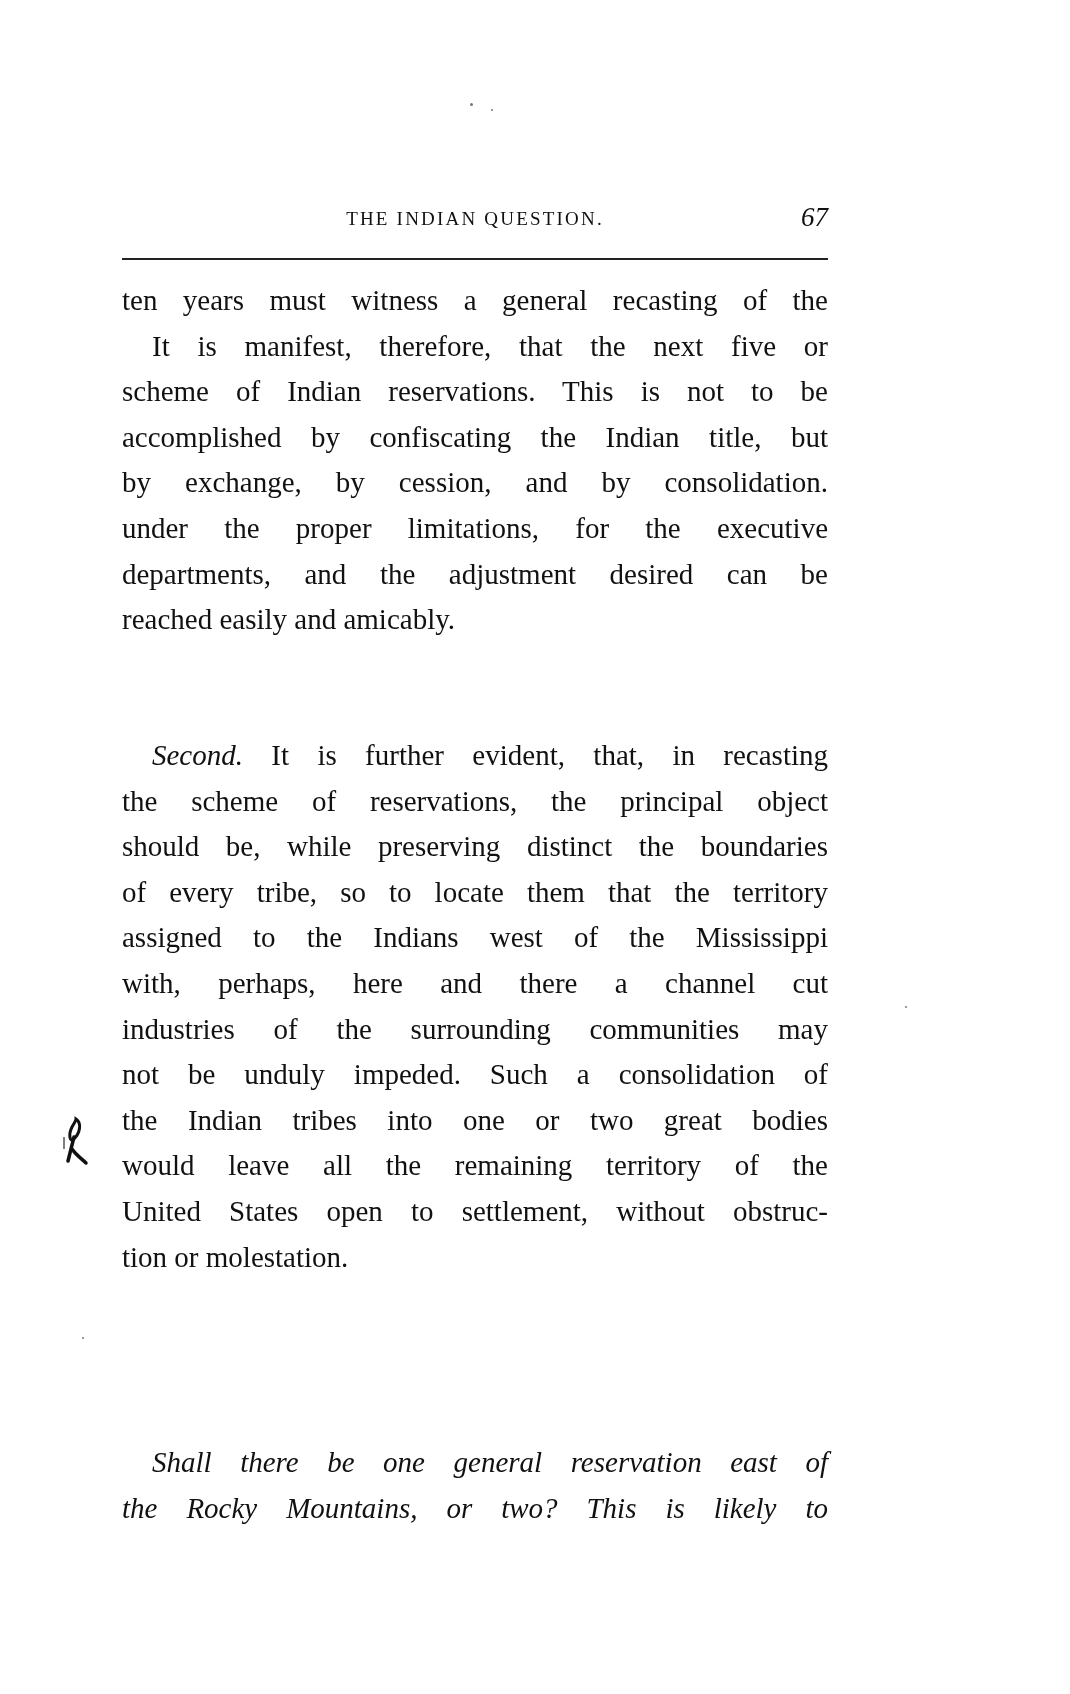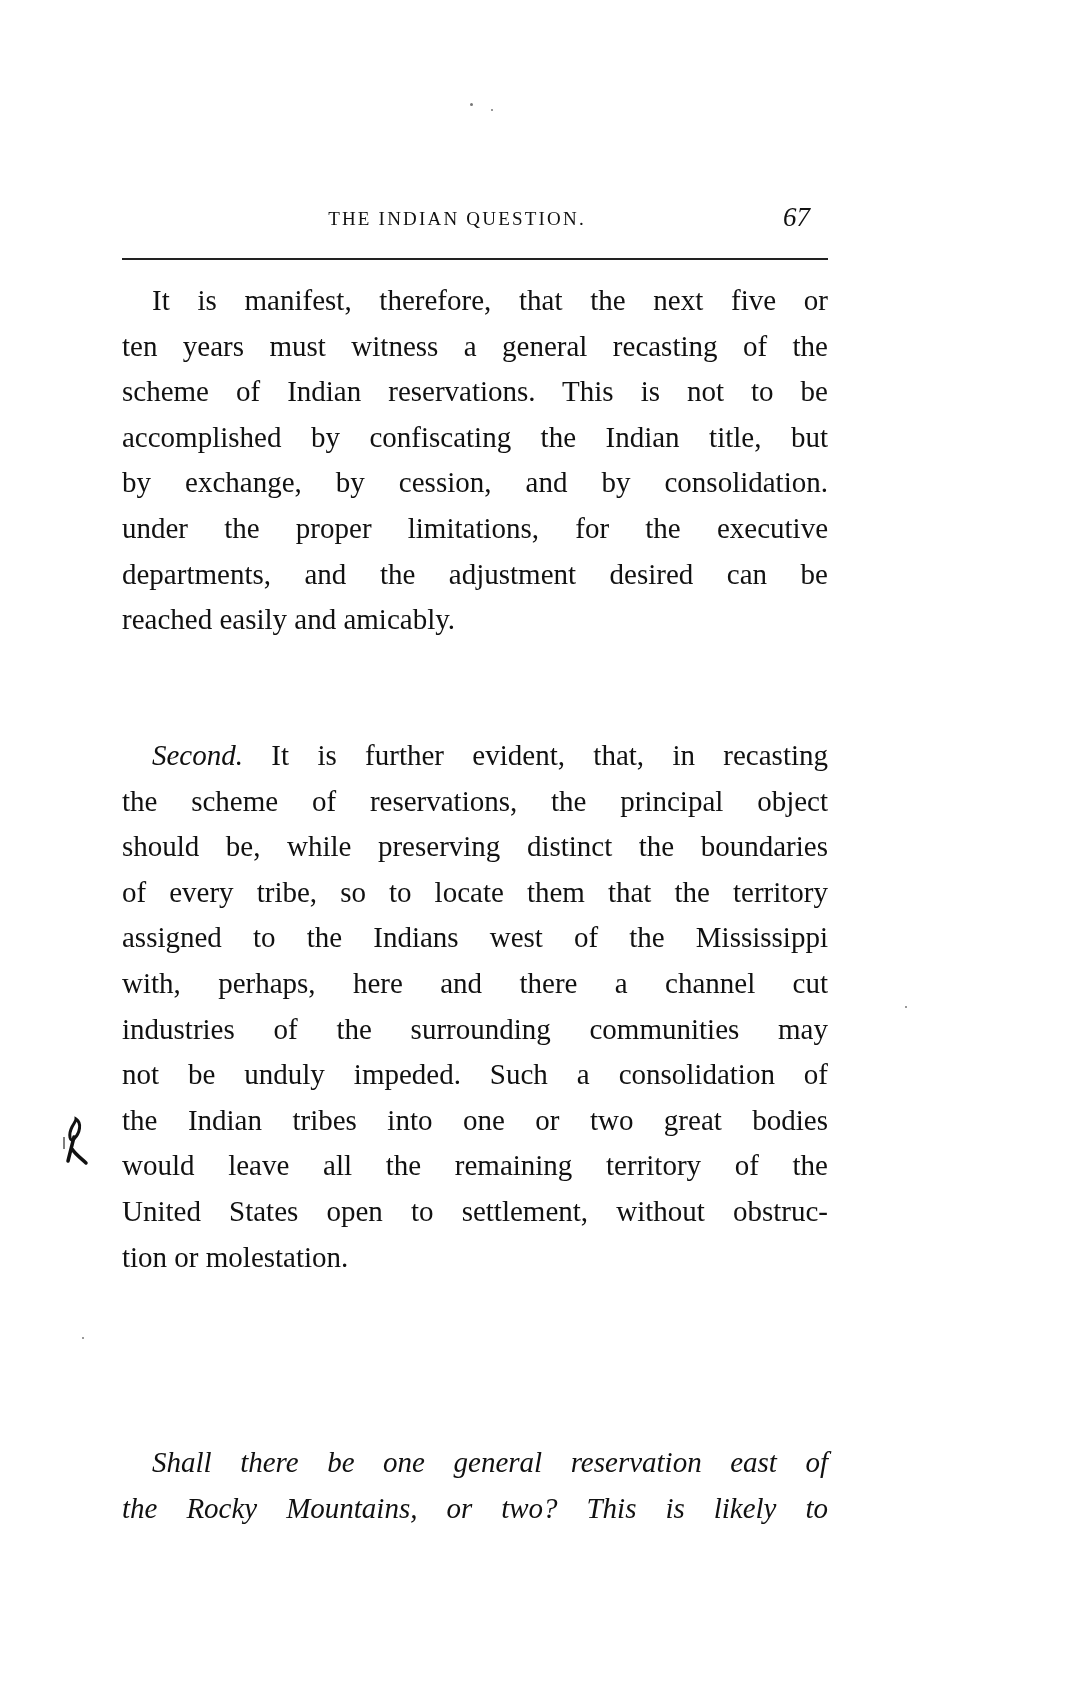--- a/index.html
+++ b/index.html
@@ -1,18 +1,18 @@
 <!DOCTYPE html>
 <html><head>
 <meta charset="utf-8">
 <style>
   html, body { margin: 0; padding: 0; background: #ffffff; }
   body { width: 1070px; height: 1694px; position: relative; overflow: hidden;
          font-family: "Liberation Serif", "DejaVu Serif", serif; color: #111; }
-  .running-head { position: absolute; top: 202px; left: 104px; width: 706px; height: 40px; }
+  .running-head { position: absolute; top: 202px; left: 122px; width: 706px; height: 40px; }
   .running-title { position: absolute; left: 0; right: 0; text-align: center; top: 6px;
                    font-size: 19px; letter-spacing: 2.2px; }
   .page-number { position: absolute; right: 0; top: 0; font-size: 27px; font-style: italic; }
   .head-rule { position: absolute; top: 258px; left: 122px; width: 706px; height: 2px; background: #222; }
   .para { position: absolute; left: 122px; width: 706px; font-size: 29px; line-height: 45.6px; }
   .line { display: block; height: 45.6px; white-space: nowrap; text-align: justify; text-align-last: justify; }
   .line.last { text-align-last: left; }
   .line.indent { padding-left: 30px; }
   .lead-italic { font-style: italic; margin-top: 40px; }
   #p1 { top: 278px; }
@@ -24,22 +24,22 @@
 </head>
 <body>
 
 <div class="running-head">
   <div class="running-title">THE INDIAN QUESTION.</div>
   <div class="page-number">67</div>
 </div>
 <div class="head-rule"></div>
 
 <div class="para" id="p1">
+  <span class="line">ten years must witness a general recasting of the</span>
   <span class="line indent">It is manifest, therefore, that the next five or</span>
-  <span class="line">ten years must witness a general recasting of the</span>
   <span class="line">scheme of Indian reservations.  This is not to be</span>
   <span class="line">accomplished by confiscating the Indian title, but</span>
   <span class="line">by exchange, by cession, and by consolidation.</span>
   <span class="line">under the proper limitations, for the executive</span>
   <span class="line">departments, and the adjustment desired can be</span>
   <span class="line last">reached easily and amicably.</span>
 </div>
 
 <div class="para" id="p2">
   <span class="line indent"><em class="lead-italic">Second.</em><span> It is further evident, that, in recasting</span></span>

